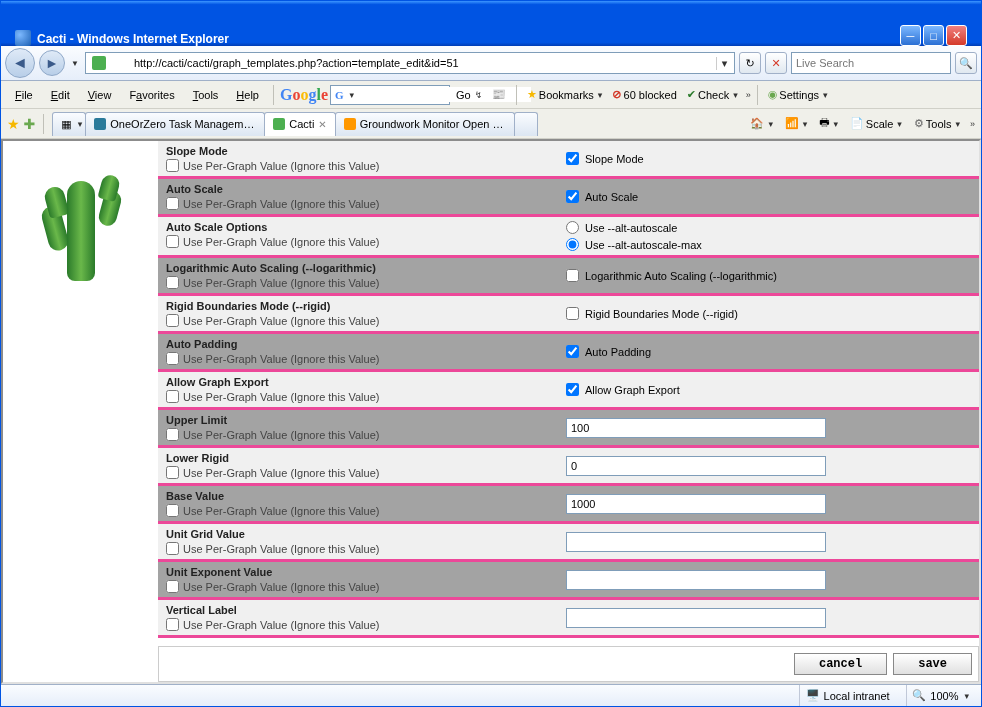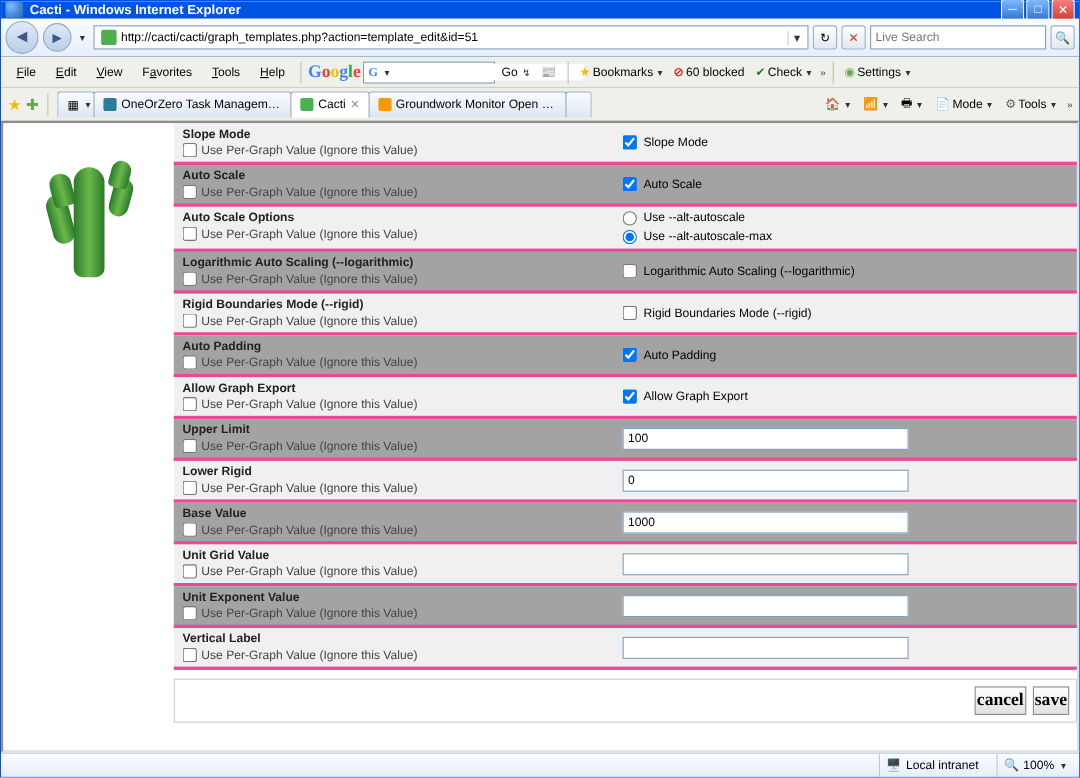--- a/index.html
+++ b/index.html
@@ -1,33 +1,33 @@
 <!DOCTYPE html>
 <html><head>
 <meta charset="utf-8">
 <style>
 * { box-sizing: border-box; margin: 0; padding: 0; }
 body { font-family: Tahoma, Arial, sans-serif; font-size: 11px; background: #ece9d8; overflow: hidden; width: 982px; height: 707px; }
 
 
 .window { width: 982px; height: 707px; border: 1px solid #0054e3; background: #fff; display: flex; flex-direction: column; }
-.titlebar { height: 16px; background: linear-gradient(to bottom, #3b95ff 0%, #0054e3 8%, #0054e3 92%, #003db5 100%); display: flex; align-items: center; padding: 0 4px; color: #fff; }
+.titlebar { height: 45px; background: linear-gradient(to bottom, #3b95ff 0%, #0054e3 8%, #0054e3 92%, #003db5 100%); display: flex; align-items: flex-end; padding: 0 14px; color: #fff; }
 .titlebar .app-icon { width: 16px; height: 16px; background: radial-gradient(circle at 30% 30%, #7db9ff, #1a5fb4); border-radius: 2px; margin-right: 6px; }
 .titlebar .title { flex: 1; font-weight: bold; font-size: 12px; }
 .winbtns { display: flex; gap: 2px; }
 .winbtn { width: 21px; height: 21px; border: 1px solid #fff; border-radius: 3px; display: flex; align-items: center; justify-content: center; font-family: Arial; font-size: 11px; color: #fff; }
 .winbtn.min, .winbtn.max { background: linear-gradient(to bottom, #7db9ff, #2a6fd4); }
 .winbtn.close { background: linear-gradient(to bottom, #f08080, #d43a2a); }
 
 
 .toolbar-row { background: linear-gradient(to bottom, #fafcff, #e6eefa); border-bottom: 1px solid #a0b0c8; display: flex; align-items: center; padding: 2px 4px; gap: 4px; min-height: 30px; }
 .navbtn { width: 26px; height: 26px; border-radius: 13px; border: 1px solid #8fa8c8; background: linear-gradient(to bottom, #dfeaf7, #b8cee8); display: flex; align-items: center; justify-content: center; color: #3a5a8a; font-size: 14px; }
 .navbtn.big { width: 30px; height: 30px; border-radius: 15px; font-size: 16px; }
 .dropdown-arrow { font-size: 8px; color: #333; padding: 0 2px; }
-.addr { flex: 1; display: flex; align-items: center; border: 1px solid #7f9db9; background: #fff; height: 22px; padding: 0 2px; }
+.addr { flex: 1; display: flex; align-items: center; border: 1px solid #7f9db9; background: #fff; height: 22px; padding: 0 2px; gap: 24px; }
 .addr .favicon { width: 14px; height: 14px; background: #4caf50; border-radius: 2px; margin: 0 4px; }
 .addr input { border: none; flex: 1; font-size: 11px; outline: none; }
 .addr .combo-btn { width: 16px; text-align: center; border-left: 1px solid #ccc; color: #333; }
 .sqbtn { width: 22px; height: 22px; border: 1px solid #a0b0c8; background: linear-gradient(to bottom, #fff, #e0e8f0); display: flex; align-items: center; justify-content: center; border-radius: 3px; }
 .search-box { width: 160px; display: flex; align-items: center; border: 1px solid #7f9db9; background: #fff; height: 22px; padding: 0 4px; }
 .search-box input { border: none; flex: 1; font-size: 11px; color: #888; outline: none; }
 
 
 .menu-row { background: #f0f0ea; border-bottom: 1px solid #d0d0c8; display: flex; align-items: center; padding: 2px 6px; gap: 2px; min-height: 28px; }
 .menu-item { padding: 3px 8px; }
@@ -79,24 +79,24 @@
 .form-row.alt { background: #f0f0f0; }
 .form-row.plain { background: #a3a3a3; }
 .form-left { width: 400px; padding: 4px 8px; }
 .form-right { flex: 1; padding: 4px 8px; display: flex; align-items: center; gap: 6px; }
 .field-label { font-weight: bold; font-size: 11px; color: #222; margin-bottom: 2px; }
 .sub-check { display: flex; align-items: center; gap: 4px; font-size: 11px; color: #444; }
 .sub-check input { width: 13px; height: 13px; }
 .form-right input[type=checkbox], .form-right input[type=radio] { width: 13px; height: 13px; }
 .form-right input[type=text] { width: 260px; height: 20px; border: 1px solid #7f9db9; padding: 0 4px; font-size: 11px; }
 .radio-col { display: flex; flex-direction: column; gap: 4px; }
-.radio-col label { display: flex; align-items: flex-start; gap: 6px; }
+.radio-col label { display: flex; align-items: center; gap: 6px; }
 
 .action-bar { border: 1px solid #ccc; margin: 8px 0; padding: 6px; display: flex; justify-content: flex-end; gap: 6px; background: #fff; }
-.action-bar button { padding: 3px 1px; border: 1px solid #888; background: linear-gradient(to bottom, #fff, #e0e0e0); font-weight: bold; font-size: 16px; font-family: Liberation Serif, serif; }
+.action-bar button { padding: 3px 24px; border: 1px solid #888; background: linear-gradient(to bottom, #fff, #e0e0e0); font-weight: bold; font-size: 12px; font-family: Liberation Mono, monospace; }
 
 
 .statusbar { height: 22px; background: linear-gradient(to bottom, #fafcff, #e6eefa); border-top: 1px solid #a0b0c8; display: flex; align-items: center; padding: 0 6px; gap: 10px; }
 .statusbar .spacer { flex: 1; }
 .status-seg { display: flex; align-items: center; gap: 4px; padding: 0 6px; border-left: 1px solid #c0c8d8; height: 100%; }
 </style>
 </head>
 <body>
 
 <div class="window">
@@ -196,21 +196,21 @@
       <div class="tab">
         <div class="favicon-s fav-gw"></div>
         <span class="txt">Groundwork Monitor Open S...</span>
       </div>
       <div class="tab" style="width:24px;min-width:24px"></div>
     </div>
     <div class="cmd-cluster">
       <span class="cmd-btn">🏠 <span class="chev">▾</span></span>
       <span class="cmd-btn">📶 <span class="chev">▾</span></span>
       <span class="cmd-btn">🖶 <span class="chev">▾</span></span>
-      <span class="cmd-btn">📄 <span>Mode</span> <span class="chev">▾</span></span>
+      <span class="cmd-btn">📄 <span>Scale</span> <span class="chev">▾</span></span>
       <span class="cmd-btn">
           <span class="icon-gear">⚙</span> 
           <span>Tools</span> 
           <span class="chev">▾</span>
         </span>
       <span class="chev">»</span>
     </div>
   </div>
 
   <div class="content-wrap">

